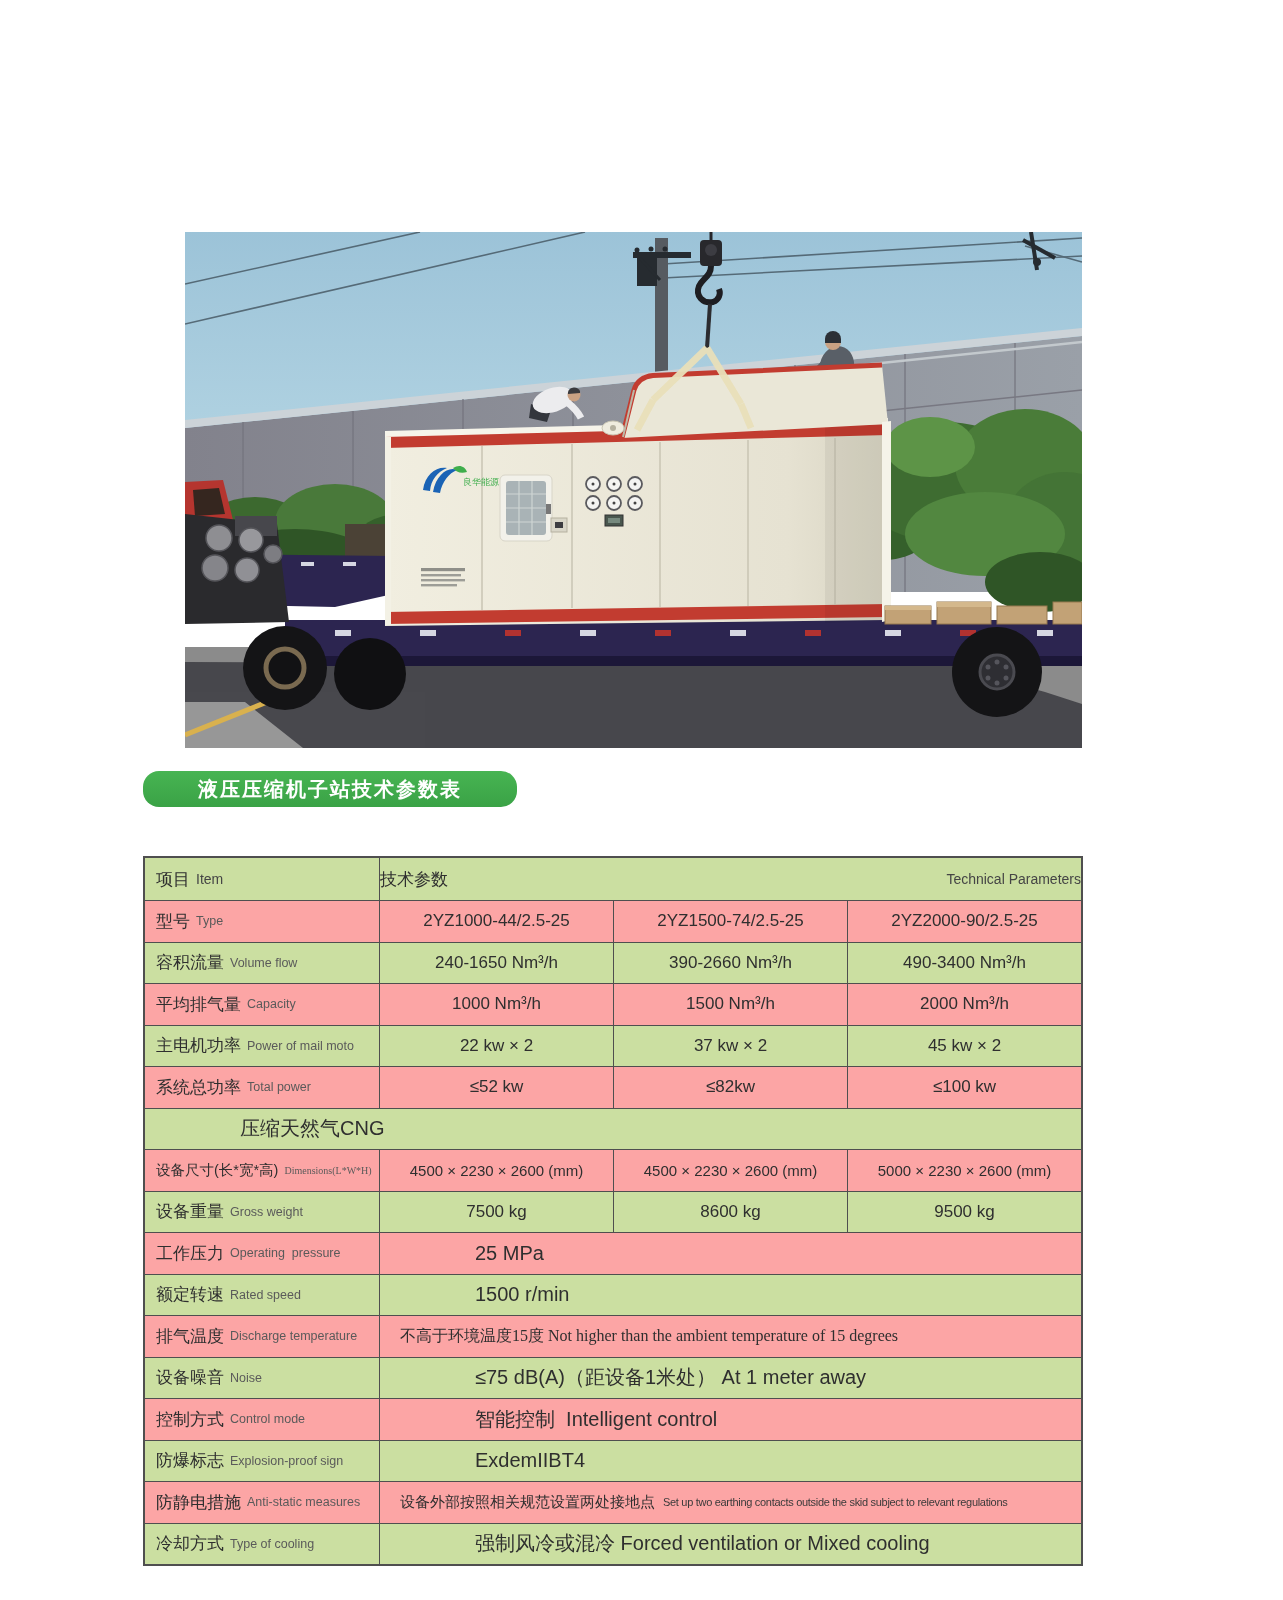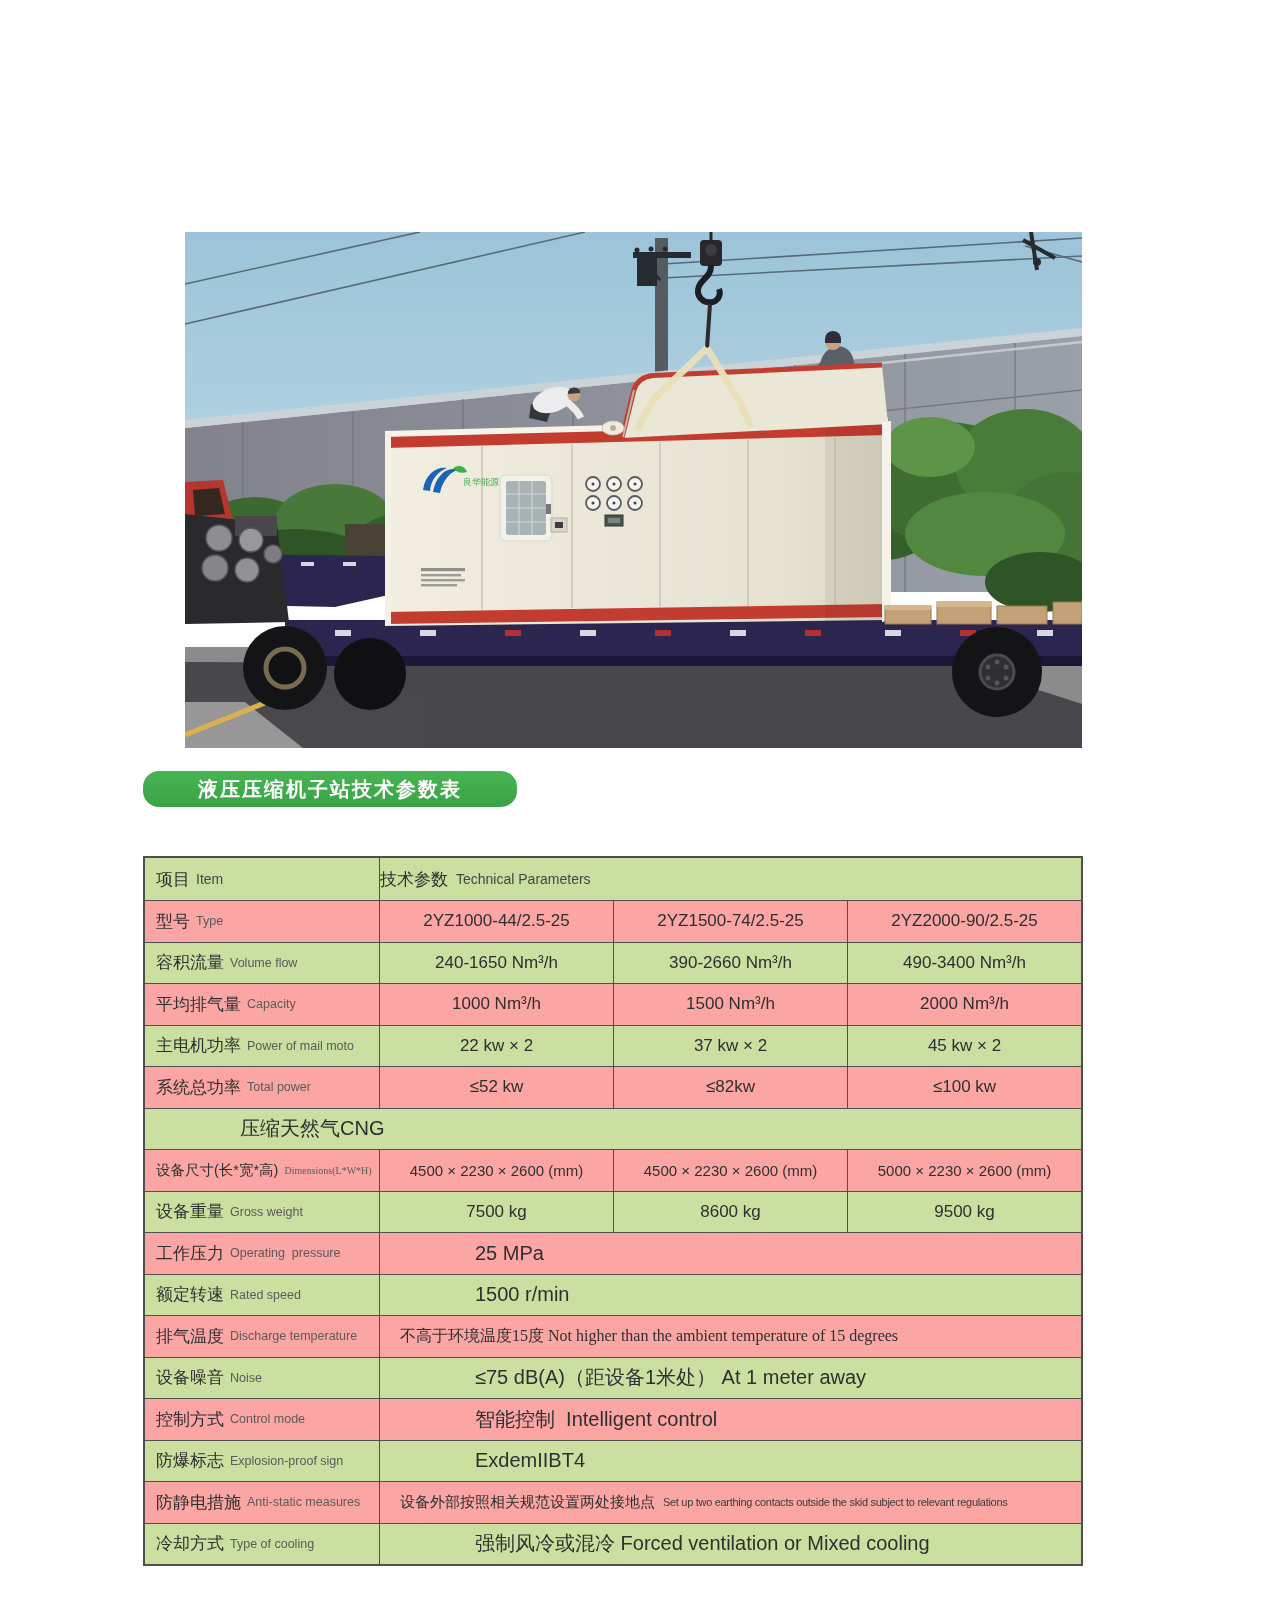--- a/index.html
+++ b/index.html
@@ -12,21 +12,21 @@
           font-size:20px;letter-spacing:2px;}
   .ptable{position:absolute;left:143px;top:848px;width:940px;border:2px solid #4f4f4f;box-sizing:border-box;margin-top:8px;}
   .trow{display:flex;height:41.5px;border-top:1px solid #4f4f4f;box-sizing:border-box;}
   .trow.header{height:42px;border-top:none;}
   .green{background:#cbdfa1;}
   .white{background:#fca5a5;}
   .cell{display:flex;align-items:center;box-sizing:border-box;white-space:pre-wrap;}
   .label{flex:0 0 235px;border-right:1.5px solid #4f4f4f;padding-left:11px;gap:6px;}
   .val{flex:1;justify-content:center;border-right:1.5px solid #4f4f4f;font-size:17px;color:#2f2f2f;}
   .trow .val:last-child,.trow .hval:last-child,.trow .span-val:last-child{border-right:none;}
-  .hval{flex:1;display:flex;align-items:center;justify-content:flex-start;gap:8px;}
+  .hval{flex:1;display:flex;align-items:center;justify-content:space-between;gap:8px;}
   .span-val{flex:1;padding-left:95px;gap:8px;}
   .zh{font-size:17px;color:#2f2f2f;}
   .en{font-size:12.5px;color:#5a5a5a;}
   .v{font-size:20px;color:#2f2f2f;}
   .trow.header .en{font-size:14px;color:#454545;}
   .row-dimensions .zh{font-size:14.5px;}
   .row-dimensions .en{font-size:10px;font-family:Liberation Serif, serif;}
   .row-dimensions .val{font-size:15px;}
   .row-discharge-temperature .span-val,.row-anti-static .span-val{padding-left:20px;}
   .row-discharge-temperature .v{font-size:16px;font-family:Liberation Serif, serif;}

